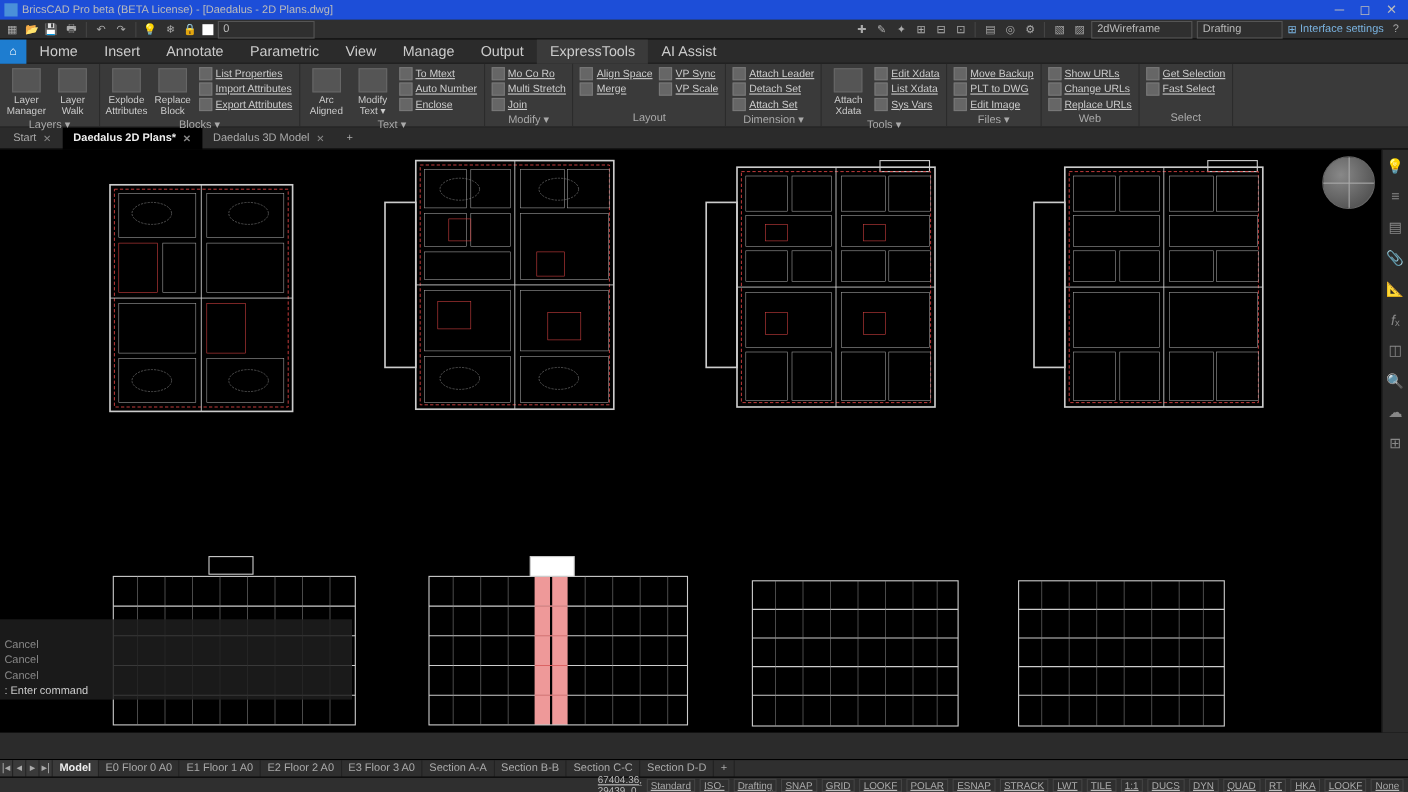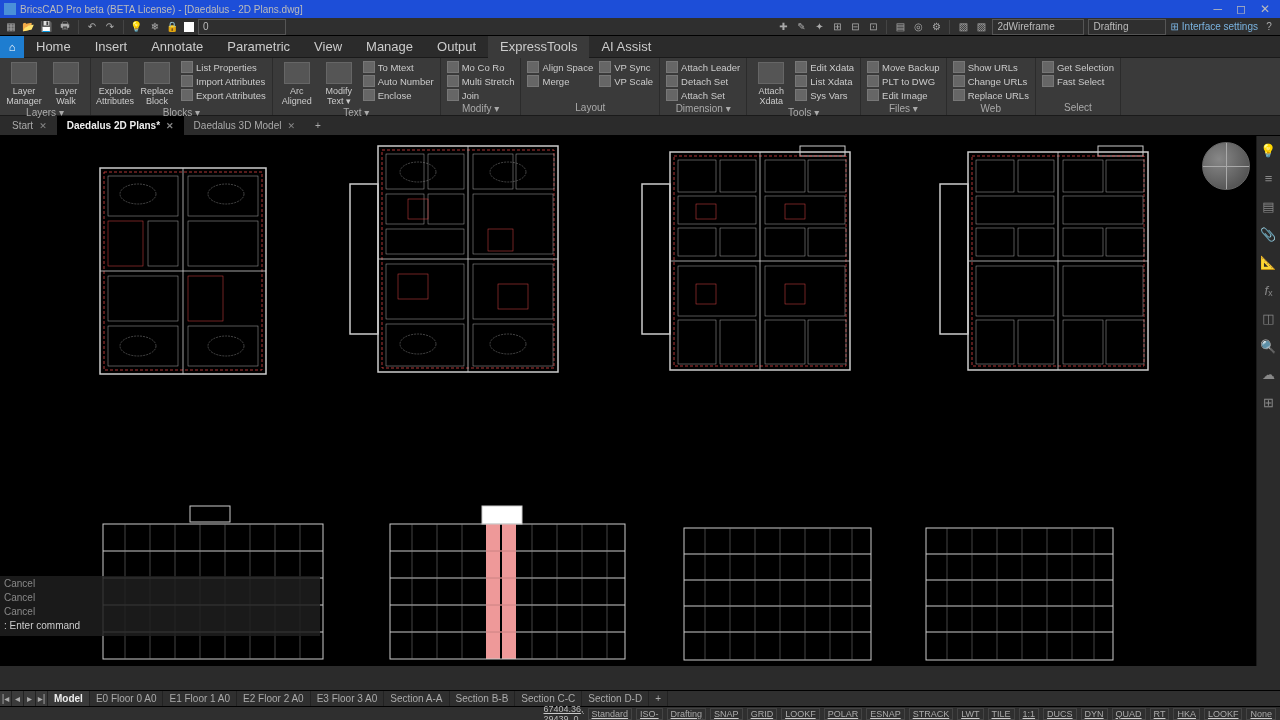--- a/index.html
+++ b/index.html
@@ -18,31 +18,31 @@
 .tabsbar { height: 22px; background: #2b2b2b; display: flex; align-items: center; border-bottom: 1px solid #1a1a1a; }
 .appbtn { width: 24px; height: 22px; background: #1e7dd0; display: flex; align-items: center; justify-content: center; color: #fff; font-weight: bold; font-size: 11px; }
 .tab { padding: 0 12px; height: 22px; line-height: 22px; font-size: 13px; color: #ccc; cursor: pointer; }
 .tab.active { background: #3a3a3a; }
 .ribbon { height: 58px; background: #3a3a3a; display: flex; border-bottom: 1px solid #1a1a1a; }
 .panel { border-right: 1px solid #2b2b2b; padding: 2px 4px 0 4px; display: flex; flex-direction: column; position:relative; }
 .panel .body { flex: 1; display: flex; gap: 2px; }
 .panel .label { text-align: center; font-size: 10px; color: #aaa; padding: 1px 0; height:14px; white-space:nowrap; }
 .bigbtn { display: flex; flex-direction: column; align-items: center; justify-content: flex-start; width: 40px; font-size: 9px; color: #ccc; text-align:center; line-height:10px; cursor:pointer; padding-top:2px; }
 .bigbtn .bi { width: 26px; height: 22px; background: #555; margin-bottom: 2px; border:1px solid #666; }
-.col { display: flex; flex-direction: column; gap: 0px; }
+.col { display: flex; flex-direction: column; gap: 0px; text-decoration: underline; }
 .smbtn { display: flex; align-items: center; gap: 3px; font-size: 9.5px; color: #ccc; height: 14px; cursor:pointer; white-space:nowrap; padding:0 2px; }
 .smbtn .si { width: 12px; height: 12px; background: #666; border:1px solid #777; flex-shrink:0; }
 .doctabs { height: 20px; background: #2b2b2b; display: flex; align-items: center; border-bottom: 1px solid #000; padding-left: 2px; }
 .doctab { padding: 0 10px; height: 20px; line-height: 20px; font-size: 10px; color: #aaa; cursor:pointer; display:flex; align-items:center; gap:6px; }
 .doctab.active { background: #000000; color: #eee; font-weight:bold; }
 .doctab .x { font-size:9px; color:#888; }
 .canvas { position: absolute; top: 136px; left: 0; right: 0; height: 530px; background: #000; }
 .rightpanel { position: absolute; right: 0; top: 136px; width: 24px; height: 530px; background: #2b2b2b; display: flex; flex-direction: column; align-items: center; gap: 12px; padding-top: 6px; border-left:1px solid #1a1a1a; z-index:5; }
 .rightpanel .ri { width: 16px; height: 16px; color: #888; display:flex; align-items:center; justify-content:center; cursor:pointer; font-size:13px; }
-.cmdline { position: absolute; left: 0; bottom: 30px; height: 60px; background: rgba(30,30,30,0.85); font-size: 10px; color: #888; padding: 2px 4px; font-family: Consolas, monospace; width:320px; }
+.cmdline { position: absolute; left: 0; bottom: 30px; height: 73px; background: rgba(30,30,30,0.85); font-size: 10px; color: #888; padding: 18px 4px; font-family: Consolas, monospace; width:320px; }
 .cmdline .line { height: 14px; }
 .layouttabs { position: absolute; bottom: 14px; left: 0; right: 0; height: 16px; background: #2f2f2f; display: flex; align-items: center; font-size: 10px; border-top:1px solid #000; }
 .layouttabs .navbtn { width: 12px; text-align:center; cursor:pointer; color:#aaa; height:16px; line-height:16px; background:#3a3a3a; border-right:1px solid #222; }
 .layouttabs .ltab { padding: 0 6px; height:16px; line-height:16px; border-right:1px solid #222; cursor:pointer; color:#aaa; }
 .layouttabs .ltab.active { background:#3a3a3a; color:#eee; font-weight:bold; }
 .statusbar { position: absolute; bottom: 0; left: 0; right: 0; height: 14px; background: #2f2f2f; display: flex; align-items: center; justify-content: flex-end; font-size: 9px; padding: 0 4px; gap:4px; border-top:1px solid #000;text-decoration:underline; }
 .statusbar .sb { padding: 0 3px; color:#aaa; border:1px solid #444; height:12px; line-height:10px; cursor:pointer; }
 .statusbar .coords { margin-right:auto; padding-left:700px; color:#bbb; border:none; }
 .navball { position:absolute; top:6px; right:30px; width:48px; height:48px; border-radius:50%; background:radial-gradient(circle at 35% 35%, #888, #444); border:1px solid #666; z-index:4; }
 .navball::after { content:''; position:absolute; top:50%; left:0; right:0; border-top:1px solid #aaa; }

